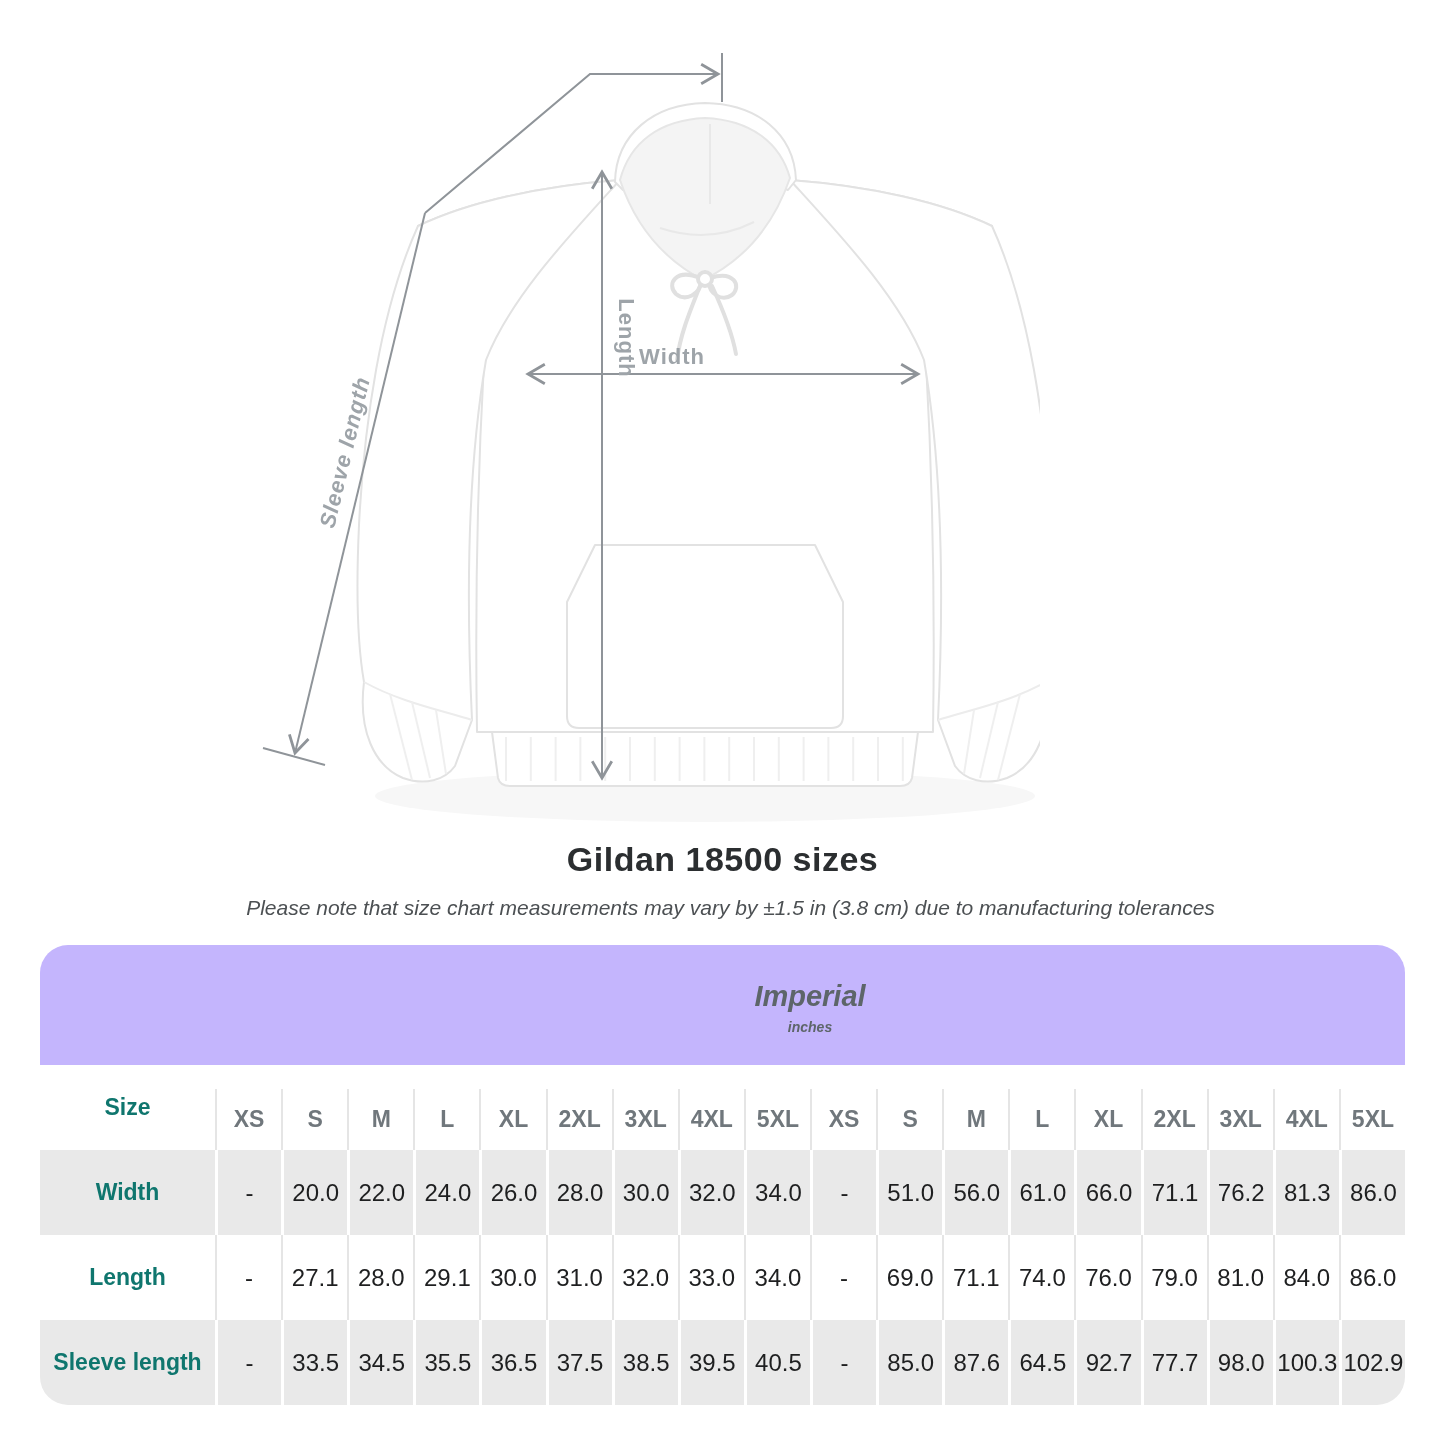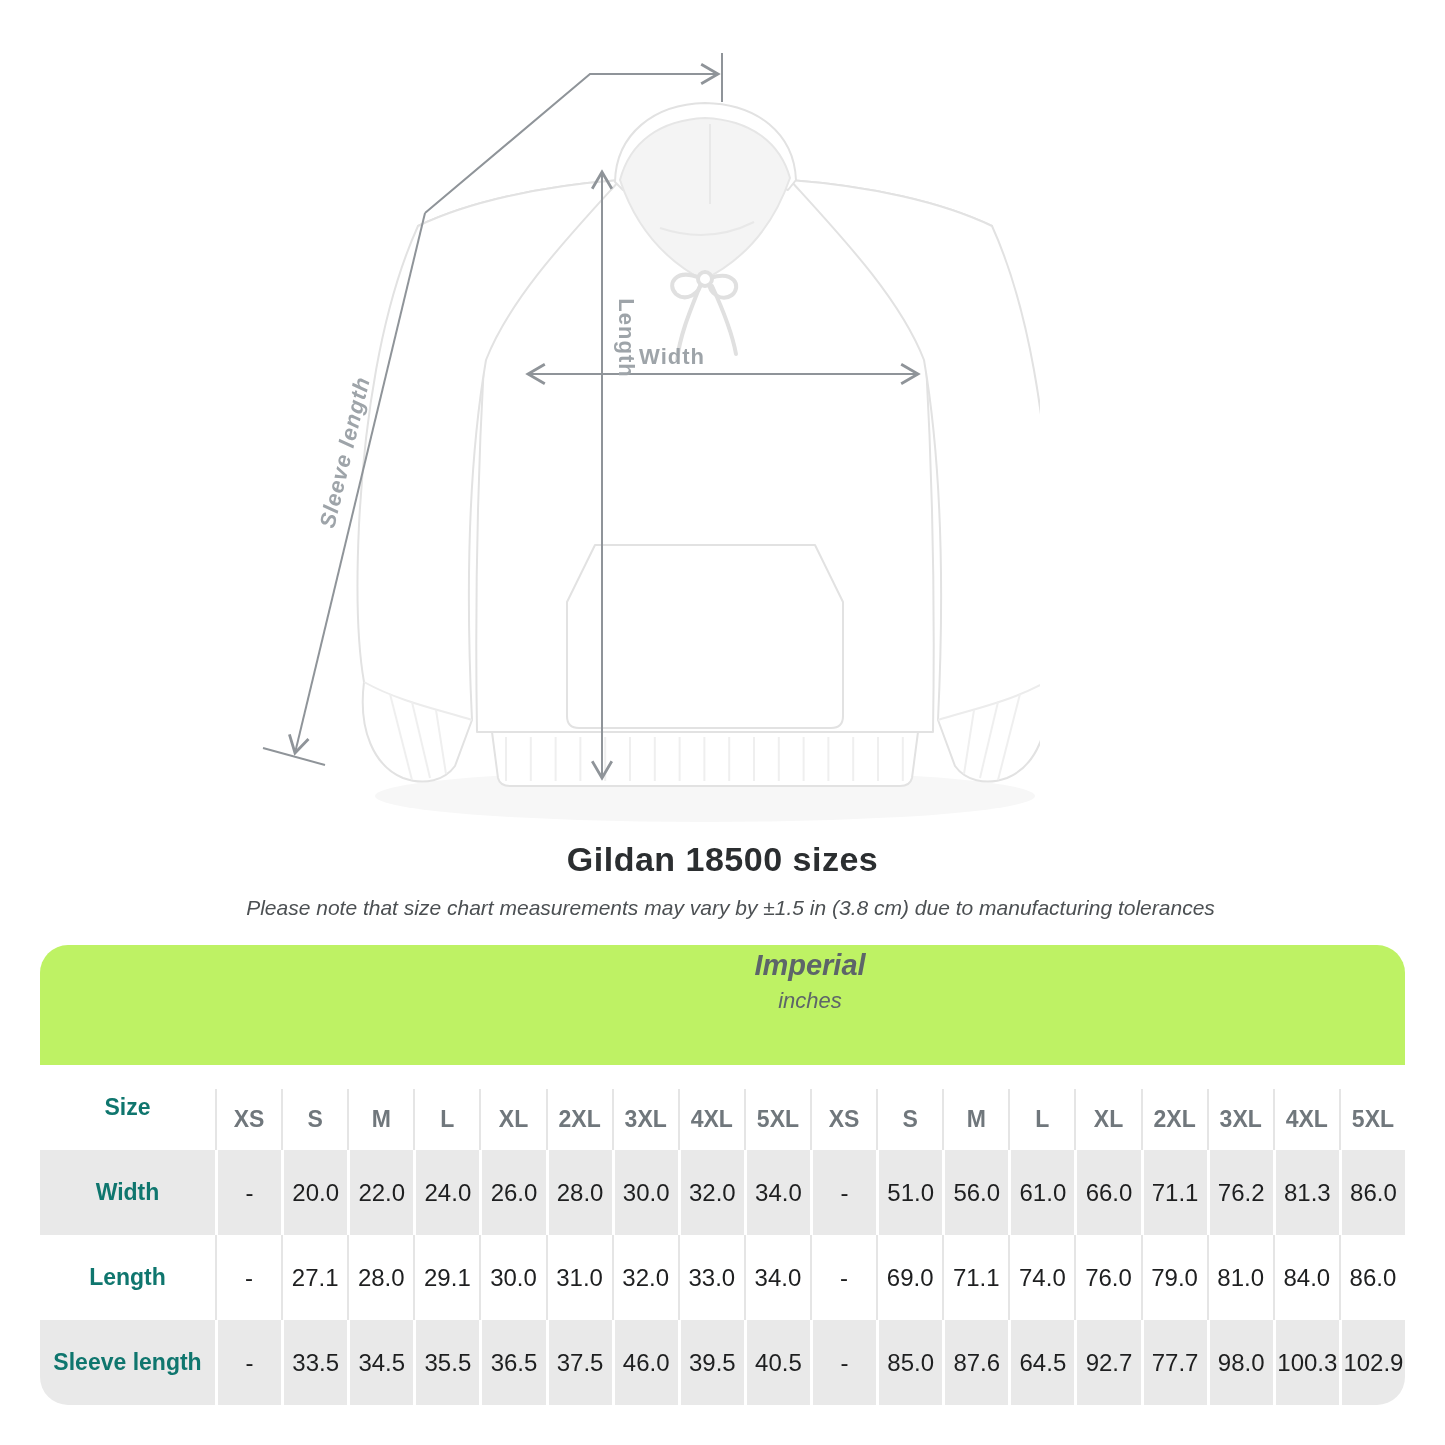--- a/index.html
+++ b/index.html
@@ -24,29 +24,29 @@
   .table-wrap{
     position:absolute;left:40px;top:945px;width:1365px;
     border-radius:28px;overflow:hidden;background:#ffffff;
   }
   .grid{
     display:grid;
     grid-template-columns:175px repeat(18,1fr);
     grid-template-rows:120px repeat(4,85px);
   }
   .band{
-    grid-column:1/-1;background:#bef264;display:flex;align-items:flex-start;
+    grid-column:1/-1;background:#c4b5fd;display:flex;align-items:center;
   }
   .band .spacer{width:175px;}
   .band .section{
     flex:1 1 0;display:flex;flex-direction:column;align-items:center;justify-content:center;gap:6px;
     padding-top:4px;
   }
   .section-name{font-size:29px;font-weight:bold;font-style:italic;color:#5d6569;}
-  .section-unit{font-size:22px;font-style:italic;color:#5d6569;}
+  .section-unit{font-size:14px;font-style:italic;color:#5d6569;font-weight:bold;}
   .cell{display:flex;align-items:center;justify-content:center;}
   .row-white{background:#ffffff;border-left:2px solid #e5e5e5;}
   .row-gray{background:#e9e9e9;border-left:3px solid #ffffff;}
   .label-cell{border-left:none !important;}
   .header-cell{font-size:23px;font-weight:bold;color:#0f766e;}
   .size-cell{font-size:23px;font-weight:bold;color:#70777c;margin-top:24px;}
   .value-cell{font-size:24px;color:#1e1f20;}
 </style>
 </head>
 <body>
@@ -218,21 +218,21 @@
       <div class="cell row-white value-cell">81.0</div>
       <div class="cell row-white value-cell">84.0</div>
       <div class="cell row-white value-cell">86.0</div>
       <div class="cell row-gray label-cell header-cell">Sleeve length</div>
       <div class="cell row-gray value-cell">-</div>
       <div class="cell row-gray value-cell">33.5</div>
       <div class="cell row-gray value-cell">34.5</div>
       <div class="cell row-gray value-cell">35.5</div>
       <div class="cell row-gray value-cell">36.5</div>
       <div class="cell row-gray value-cell">37.5</div>
-      <div class="cell row-gray value-cell">46.0</div>
+      <div class="cell row-gray value-cell">38.5</div>
       <div class="cell row-gray value-cell">39.5</div>
       <div class="cell row-gray value-cell">40.5</div>
       <div class="cell row-gray value-cell">-</div>
       <div class="cell row-gray value-cell">85.0</div>
       <div class="cell row-gray value-cell">87.6</div>
       <div class="cell row-gray value-cell">64.5</div>
       <div class="cell row-gray value-cell">92.7</div>
       <div class="cell row-gray value-cell">77.7</div>
       <div class="cell row-gray value-cell">98.0</div>
       <div class="cell row-gray value-cell">100.3</div>

